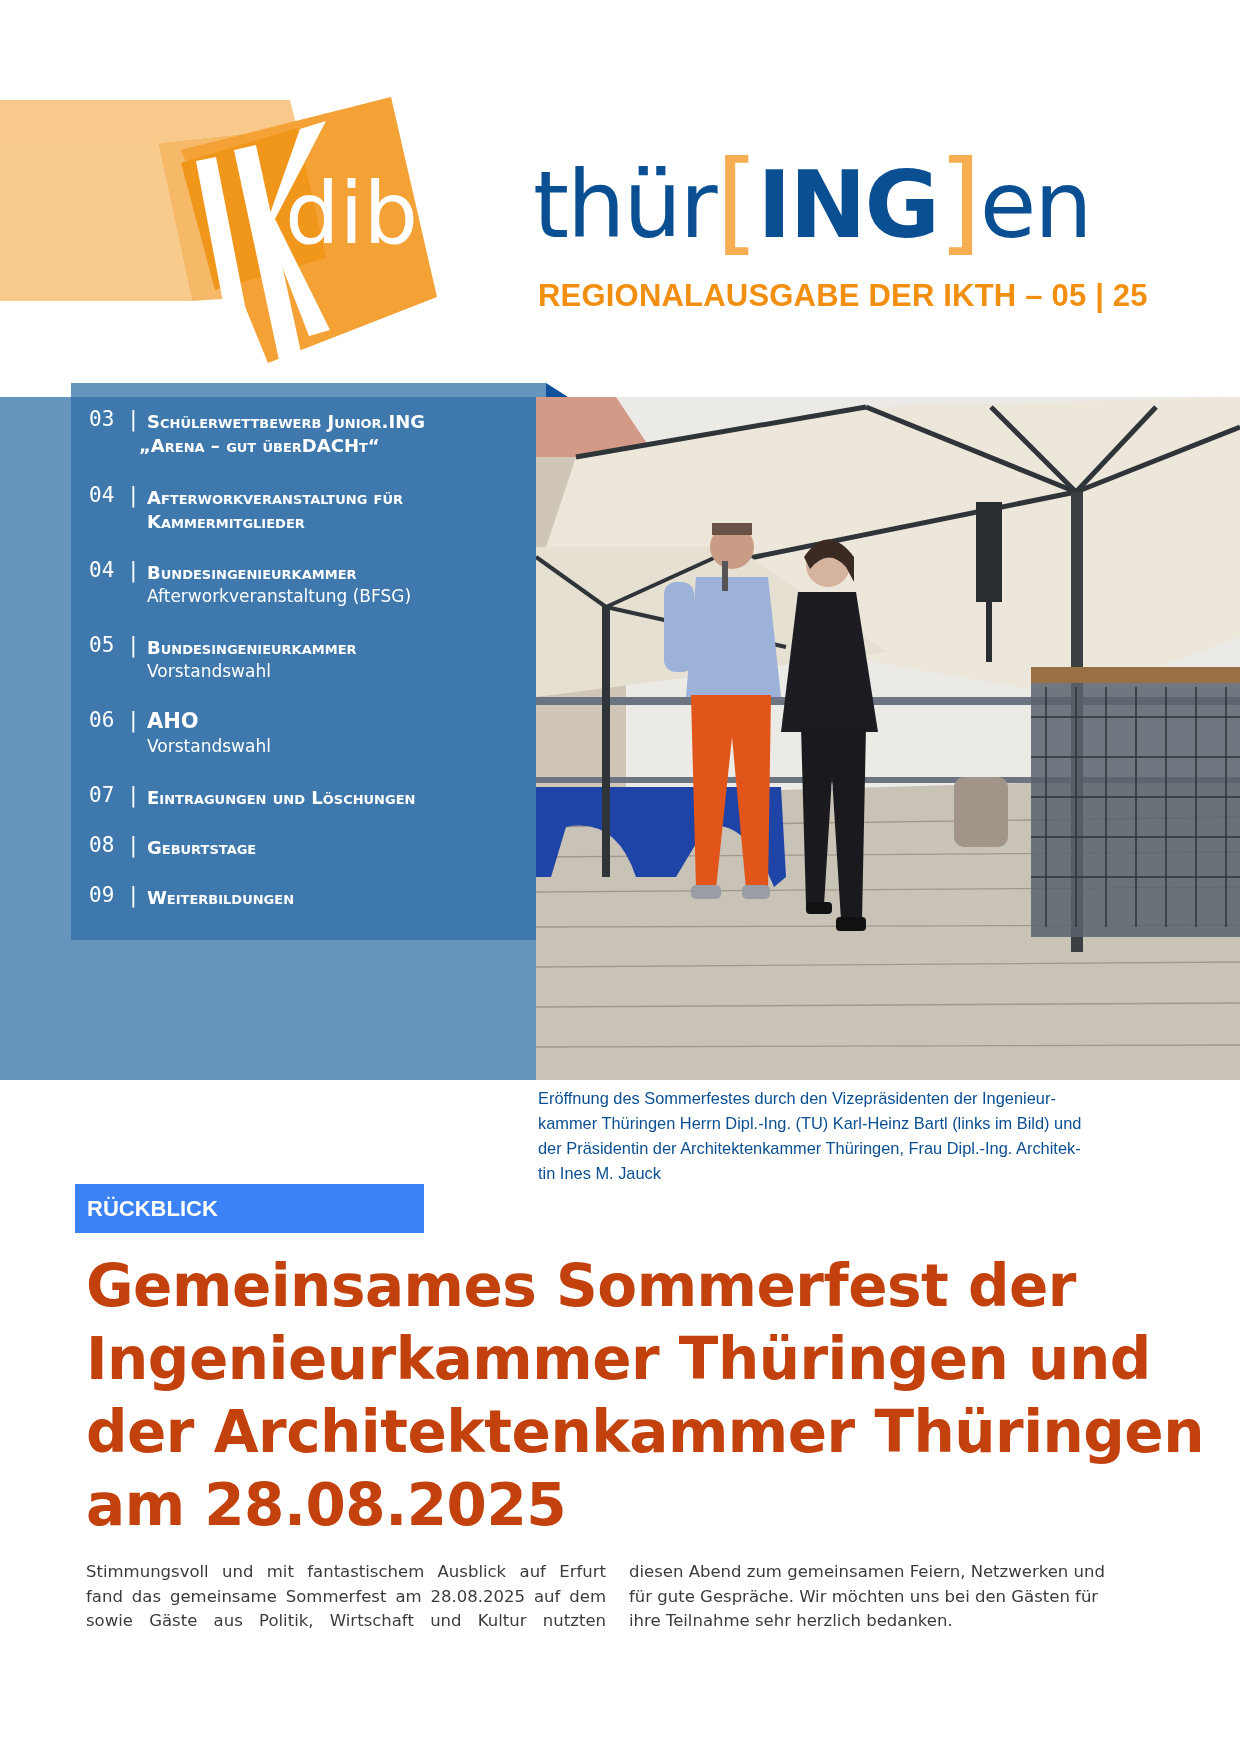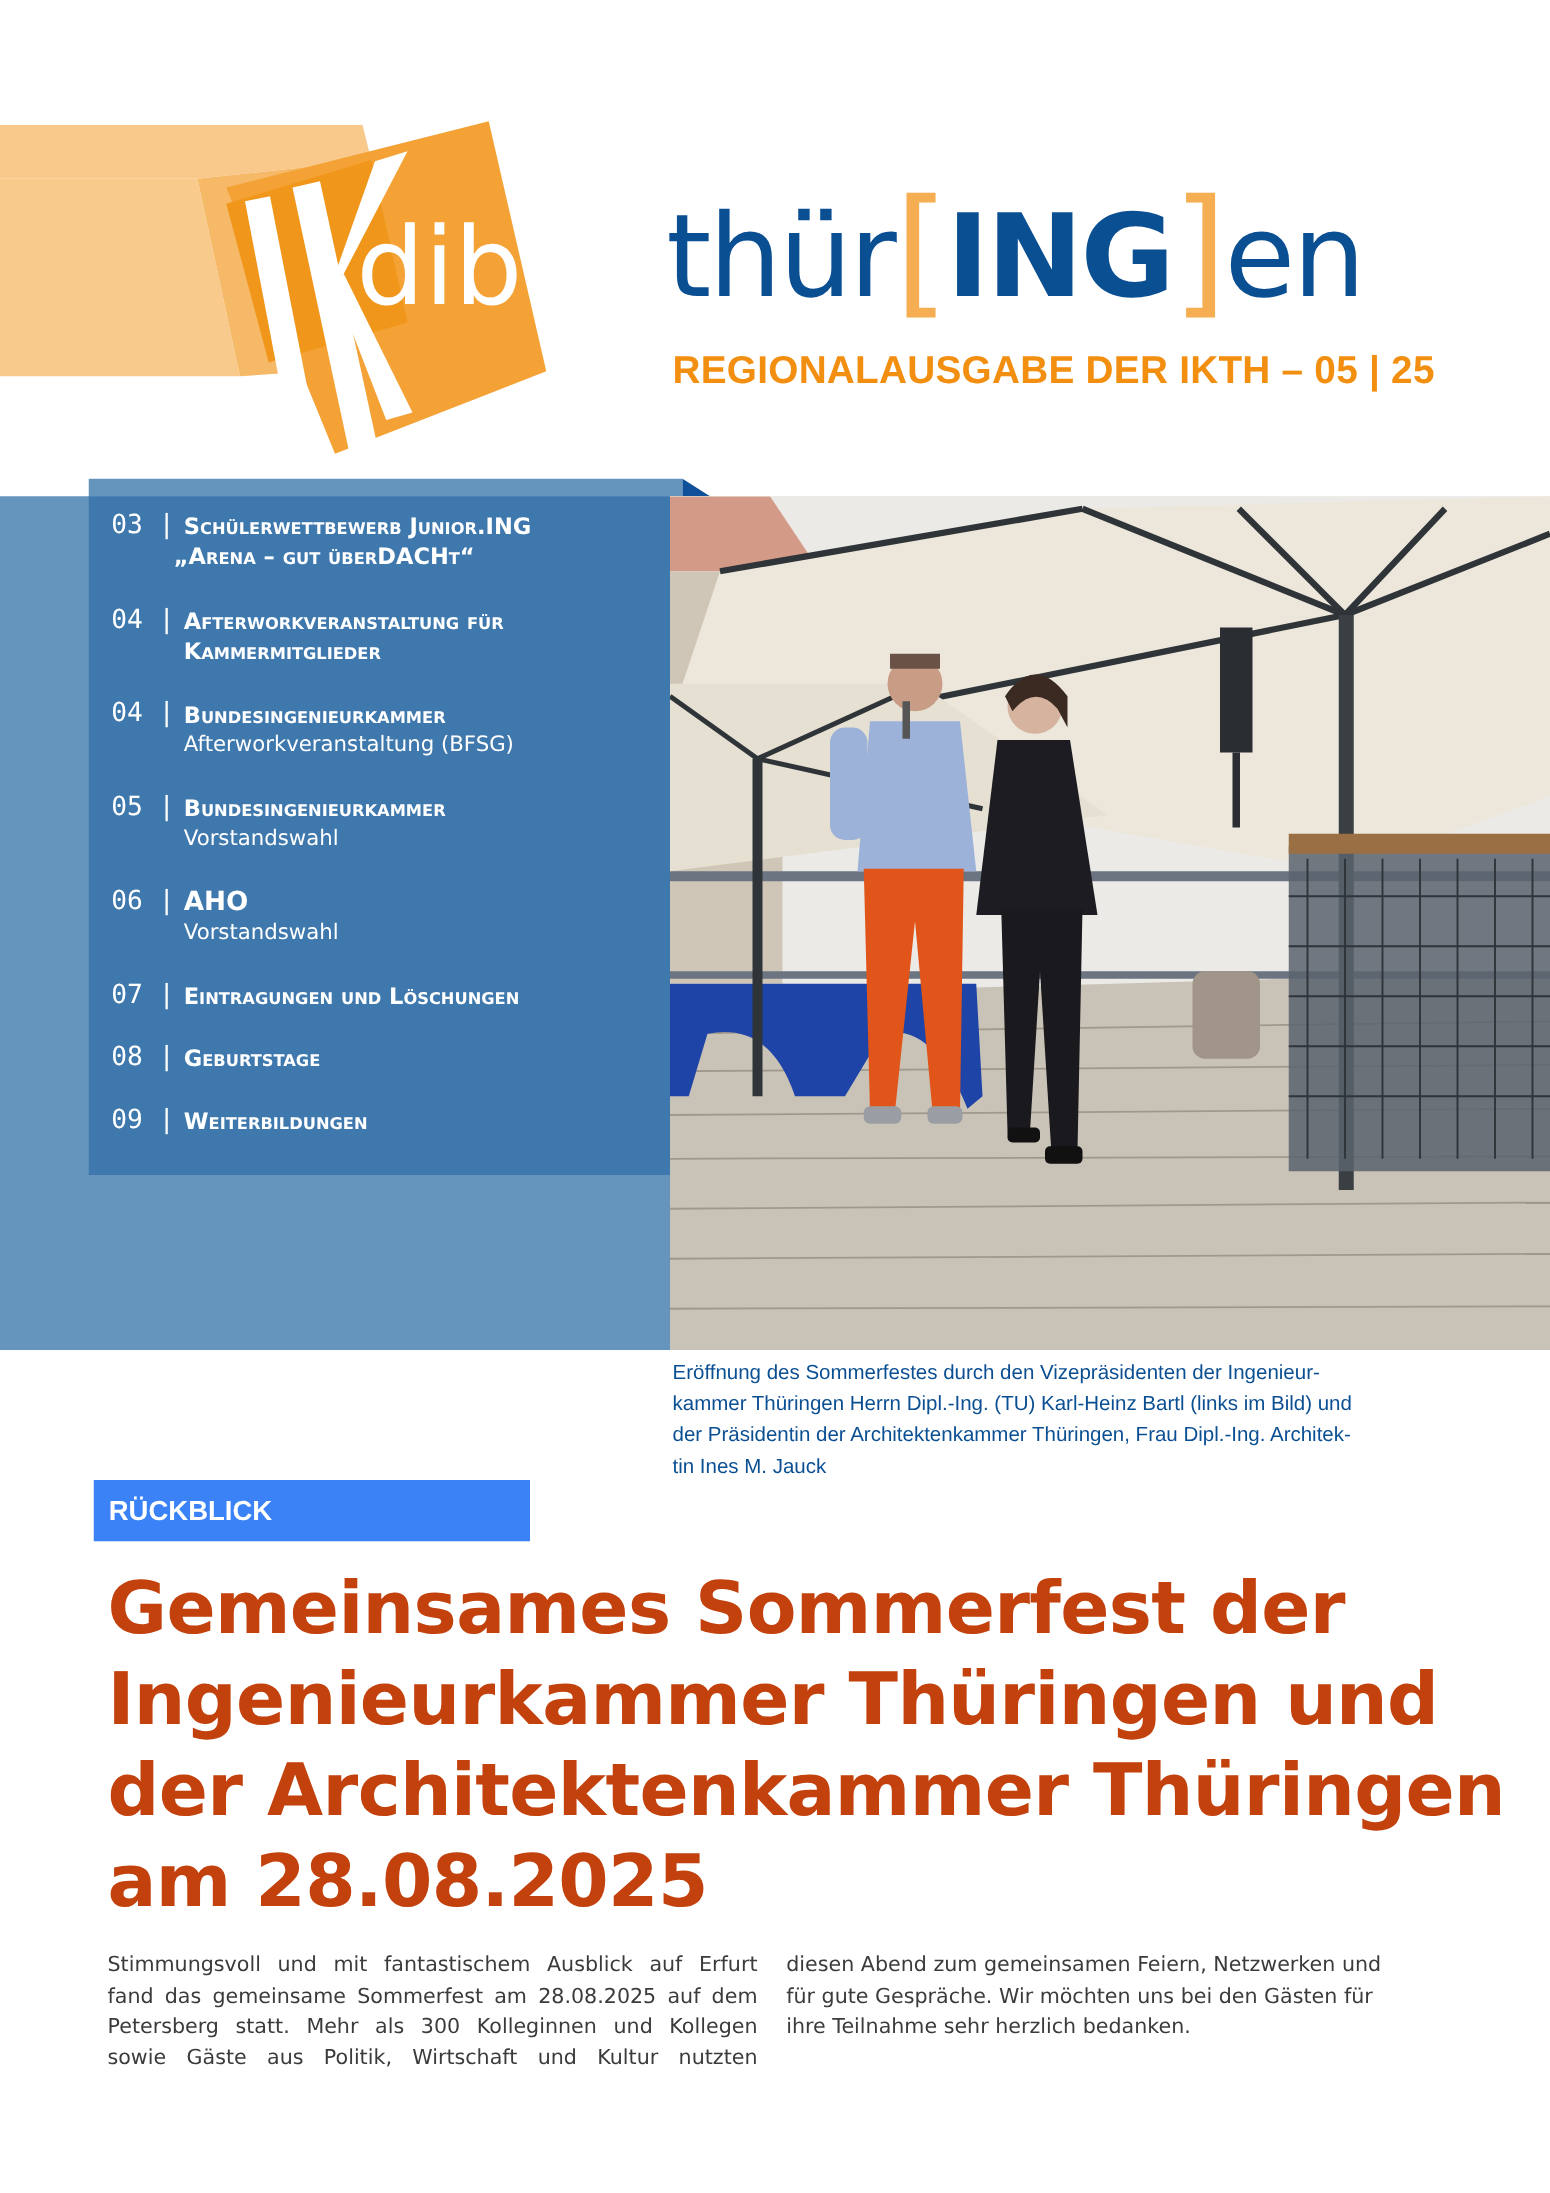--- a/index.html
+++ b/index.html
@@ -221,20 +221,19 @@
 <div class="headline">
   <div>Gemeinsames Sommerfest der</div>
   <div>Ingenieurkammer Thüringen und</div>
   <div>der Architektenkammer Thüringen</div>
   <div>am 28.08.2025</div>
 </div>
 
 <div class="body-col col1">
   <div>Stimmungsvoll und mit fantastischem Ausblick auf Erfurt</div>
   <div>fand das gemeinsame Sommerfest am 28.08.2025 auf dem</div>
-  <div>Petersberg statt. Mehr als 300 Kolleginnen und Kollegen</div>
   <div>sowie Gäste aus Politik, Wirtschaft und Kultur nutzten</div>
 </div>
 <div class="body-col col2">
   <div>diesen Abend zum gemeinsamen Feiern, Netzwerken und</div>
   <div>für gute Gespräche. Wir möchten uns bei den Gästen für</div>
   <div>ihre Teilnahme sehr herzlich bedanken.</div>
 </div>
 
 </body></html>

